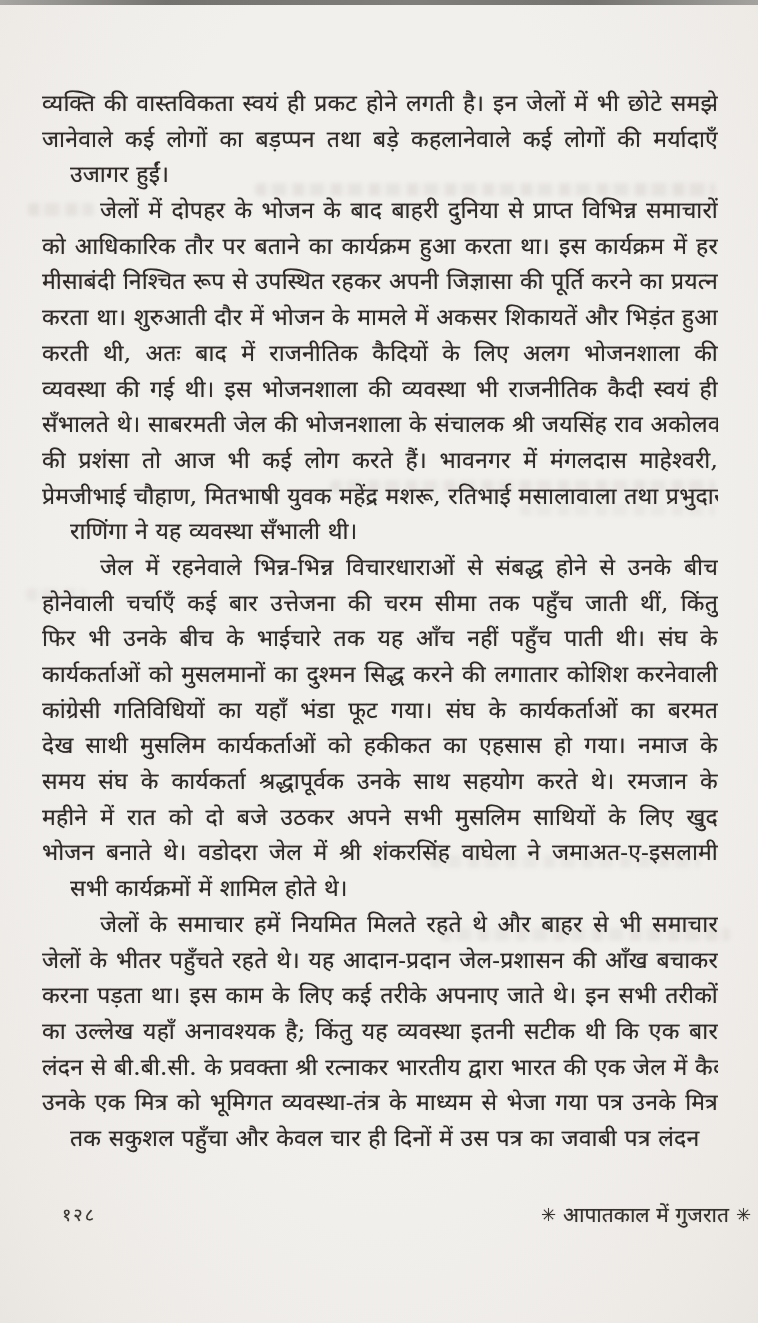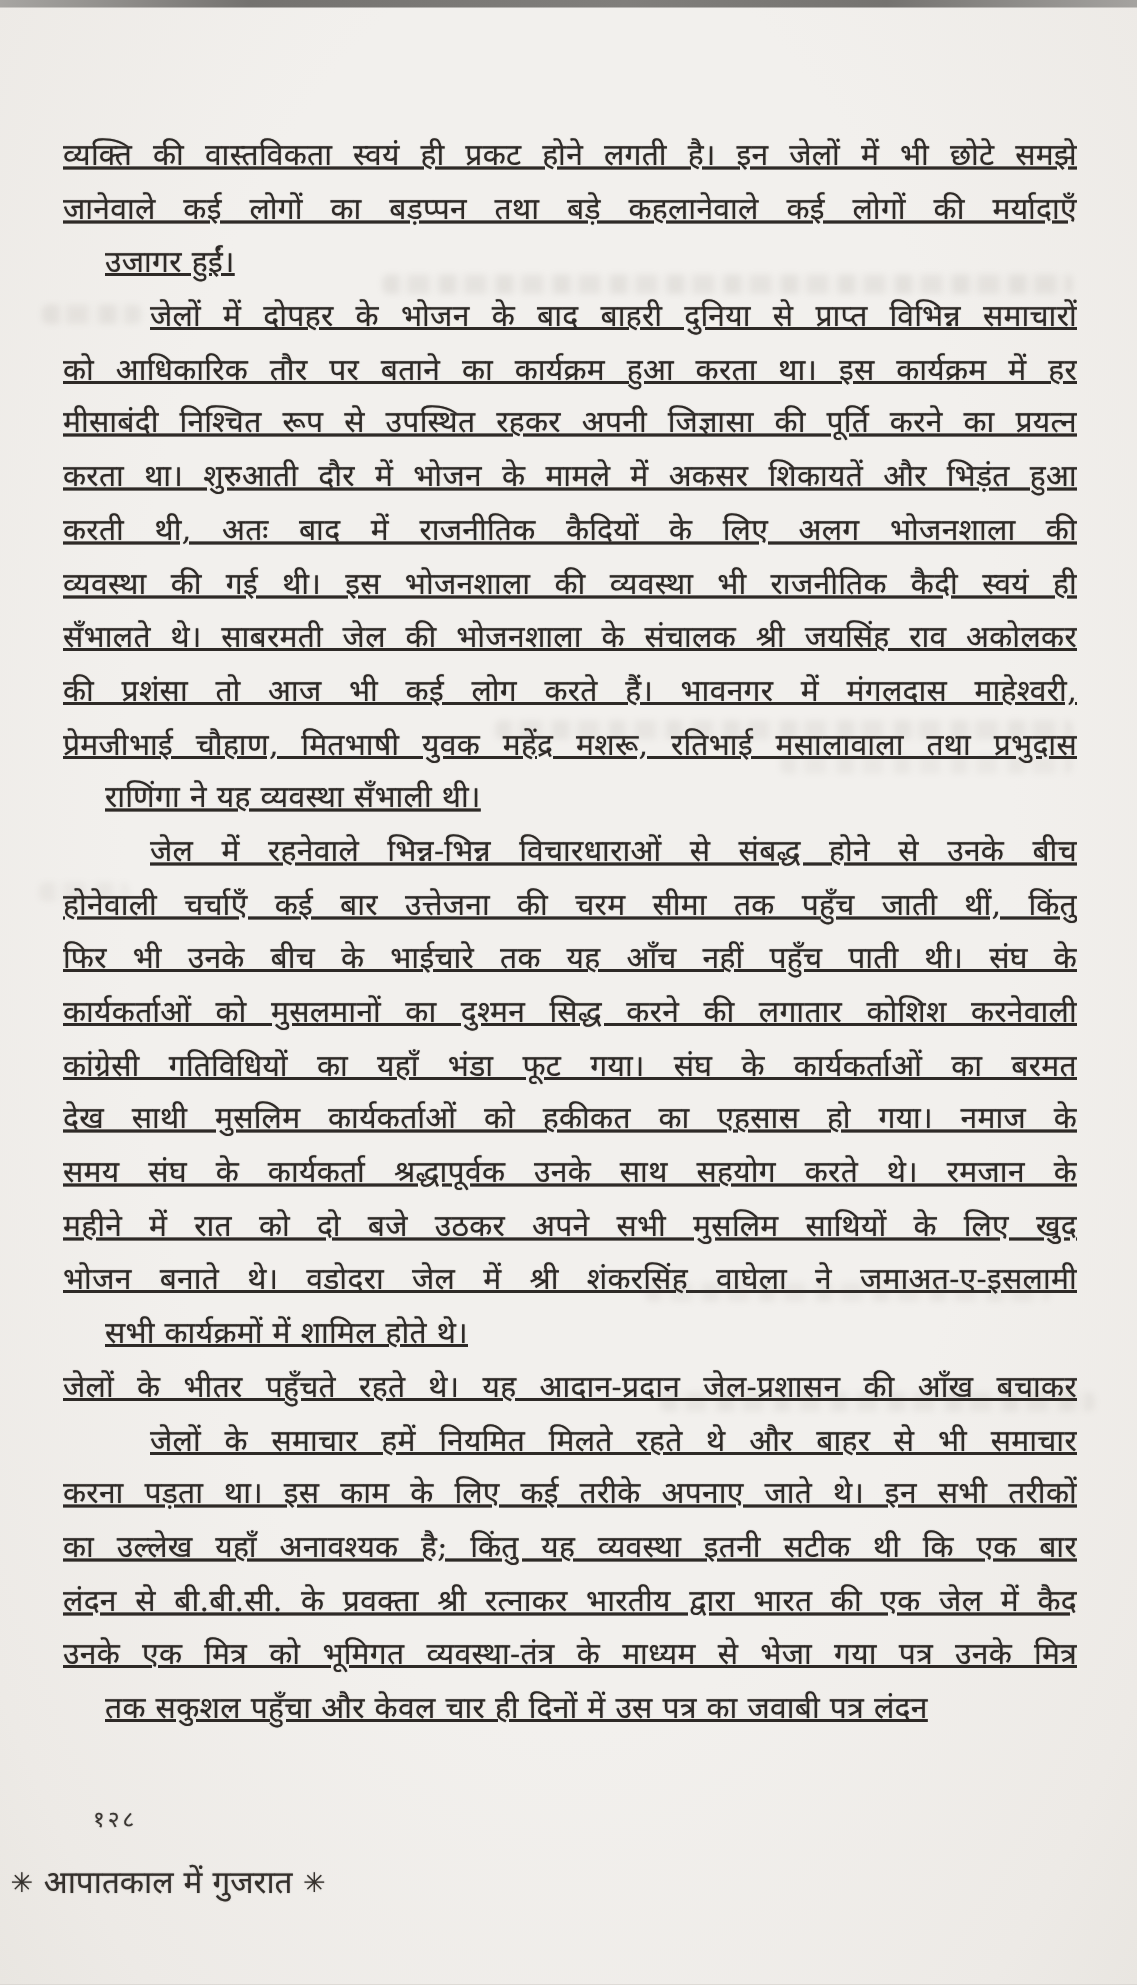--- a/index.html
+++ b/index.html
@@ -25,64 +25,62 @@
     background: linear-gradient(90deg, #9b9996 0%, #5e5c59 22%, #6c6a67 55%, #5f5d5a 78%, #989693 100%);
     opacity: .85;
   }
   .text-block {
     position: absolute;
     top: 86px;
     left: 42px;
     width: 676px;
   }
   .text-line {
-    font-size: 20px;
+    font-size: 23px;
     line-height: 35.7px;
     height: 35.7px;
     white-space: nowrap;
     text-align: justify;
     text-align-last: justify;
     letter-spacing: 0.2px;
     text-shadow: 0 0 0.7px rgba(46, 40, 35, 0.55);
     overflow: hidden;
-    text-decoration: underline;
   }
   .text-line.last {
     text-align-last: left;
     margin-left: 28px;
   }
   .text-line.indent {
     text-indent: 58px;
   }
   .footer {
     position: absolute;
     top: 1196px;
     left: 0;
     width: 100%;
     height: 40px;
   }
   .page-number {
     position: absolute;
     left: 62px;
     top: 6px;
-    font-size: 15px;
+    font-size: 18px;
     letter-spacing: 2px;
     color: #3a3632;
     text-shadow: 0 0 0.8px rgba(46,40,35,.5);
   }
   .running-title {
     position: absolute;
     left: 0;
     width: 100%;
     top: 4px;
-    text-align: left;
+    text-align: right;
     font-size: 21px;
     color: #34302c;
     text-shadow: 0 0 0.8px rgba(46,40,35,.5);
-    margin-top: 40px;
   }
   .running-title .orn {
     font-size: 18px;
     padding: 0 7px;
     position: relative;
     top: -1px;
   }
   
   .bleed {
     position: absolute;
@@ -135,22 +133,22 @@
       <div class="text-line indent">जेल में रहनेवाले भिन्न-भिन्न विचारधाराओं से संबद्ध होने से उनके बीच</div>
       <div class="text-line">होनेवाली चर्चाएँ कई बार उत्तेजना की चरम सीमा तक पहुँच जाती थीं, किंतु</div>
       <div class="text-line">फिर भी उनके बीच के भाईचारे तक यह आँच नहीं पहुँच पाती थी। संघ के</div>
       <div class="text-line">कार्यकर्ताओं को मुसलमानों का दुश्मन सिद्ध करने की लगातार कोशिश करनेवाली</div>
       <div class="text-line">कांग्रेसी गतिविधियों का यहाँ भंडा फूट गया। संघ के कार्यकर्ताओं का बरमत</div>
       <div class="text-line">देख साथी मुसलिम कार्यकर्ताओं को हकीकत का एहसास हो गया। नमाज के</div>
       <div class="text-line">समय संघ के कार्यकर्ता श्रद्धापूर्वक उनके साथ सहयोग करते थे। रमजान के</div>
       <div class="text-line">महीने में रात को दो बजे उठकर अपने सभी मुसलिम साथियों के लिए खुद</div>
       <div class="text-line">भोजन बनाते थे। वडोदरा जेल में श्री शंकरसिंह वाघेला ने जमाअत-ए-इसलामी</div>
       <div class="text-line last">सभी कार्यक्रमों में शामिल होते थे।</div>
+      <div class="text-line indent">जेलों के समाचार हमें नियमित मिलते रहते थे और बाहर से भी समाचार</div>
       <div class="text-line">जेलों के भीतर पहुँचते रहते थे। यह आदान-प्रदान जेल-प्रशासन की आँख बचाकर</div>
-      <div class="text-line indent">जेलों के समाचार हमें नियमित मिलते रहते थे और बाहर से भी समाचार</div>
       <div class="text-line">करना पड़ता था। इस काम के लिए कई तरीके अपनाए जाते थे। इन सभी तरीकों</div>
       <div class="text-line">का उल्लेख यहाँ अनावश्यक है; किंतु यह व्यवस्था इतनी सटीक थी कि एक बार</div>
       <div class="text-line">लंदन से बी.बी.सी. के प्रवक्ता श्री रत्नाकर भारतीय द्वारा भारत की एक जेल में कैद</div>
       <div class="text-line">उनके एक मित्र को भूमिगत व्यवस्था-तंत्र के माध्यम से भेजा गया पत्र उनके मित्र</div>
       <div class="text-line last">तक सकुशल पहुँचा और केवल चार ही दिनों में उस पत्र का जवाबी पत्र लंदन</div>
     </main>
 
   <footer class="footer">
     <span class="page-number">१२८</span>
     <span class="running-title"><span class="orn">✳</span><span>आपातकाल में गुजरात</span><span class="orn">✳</span></span>

